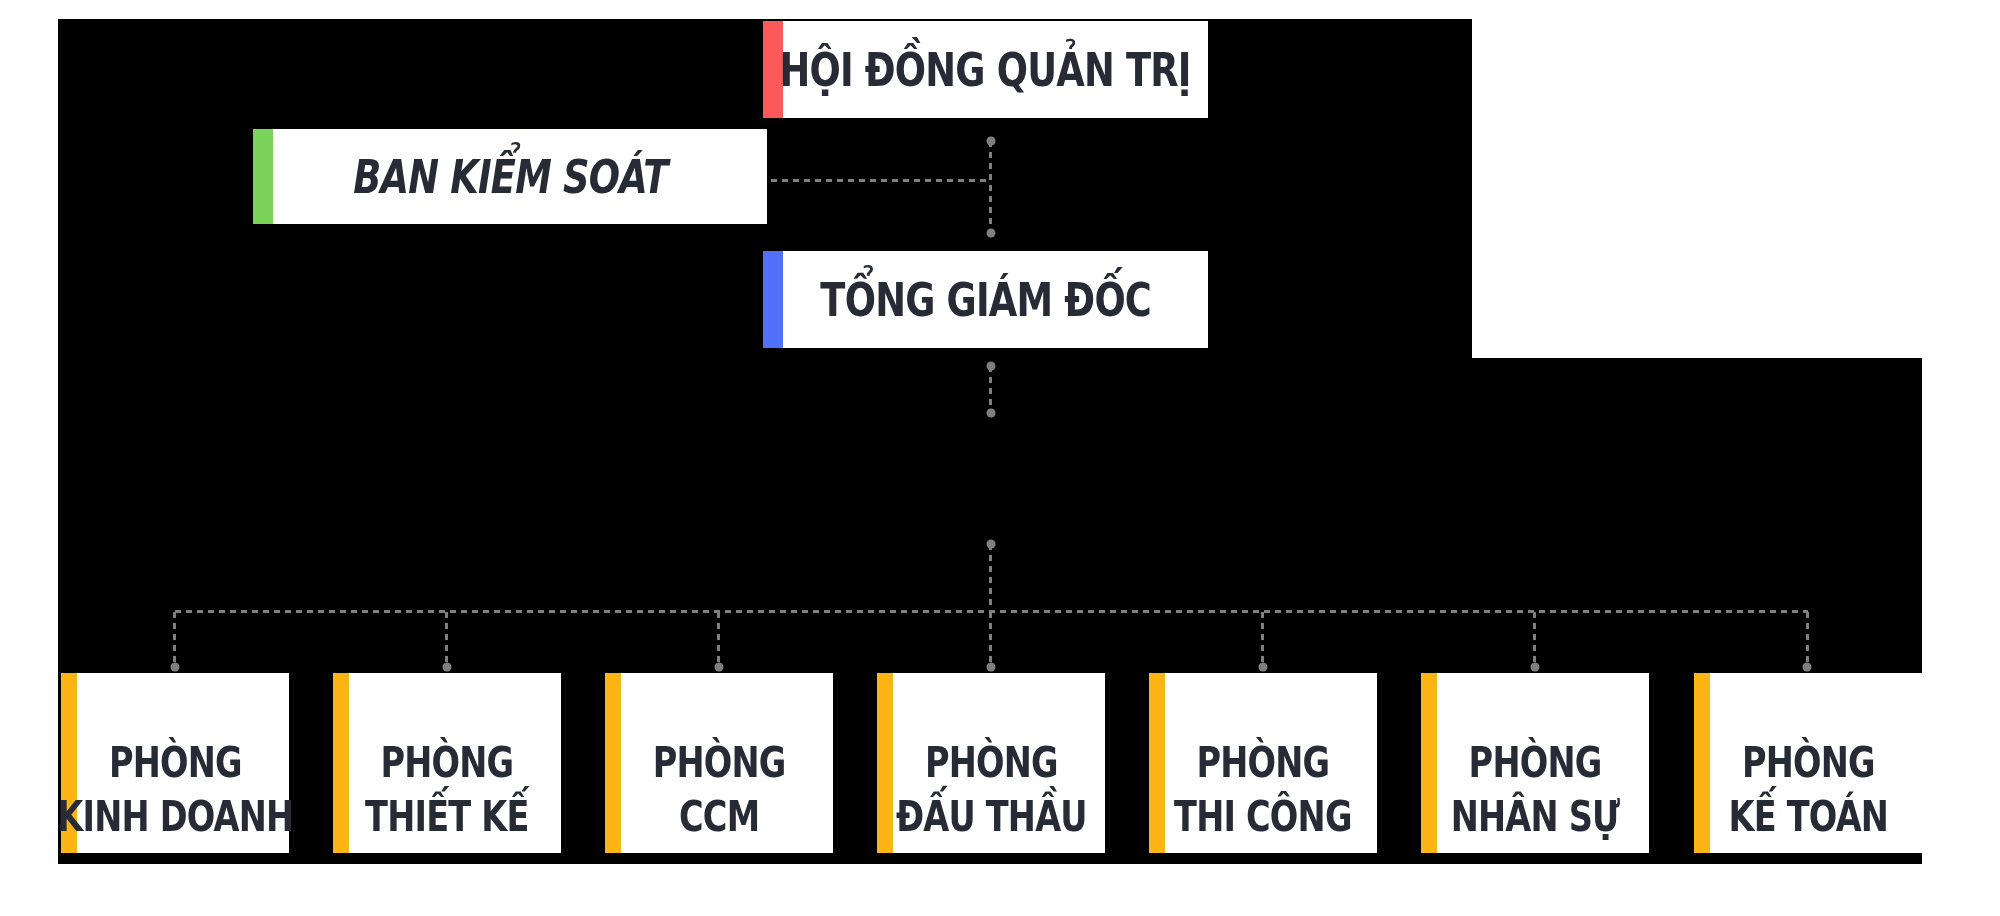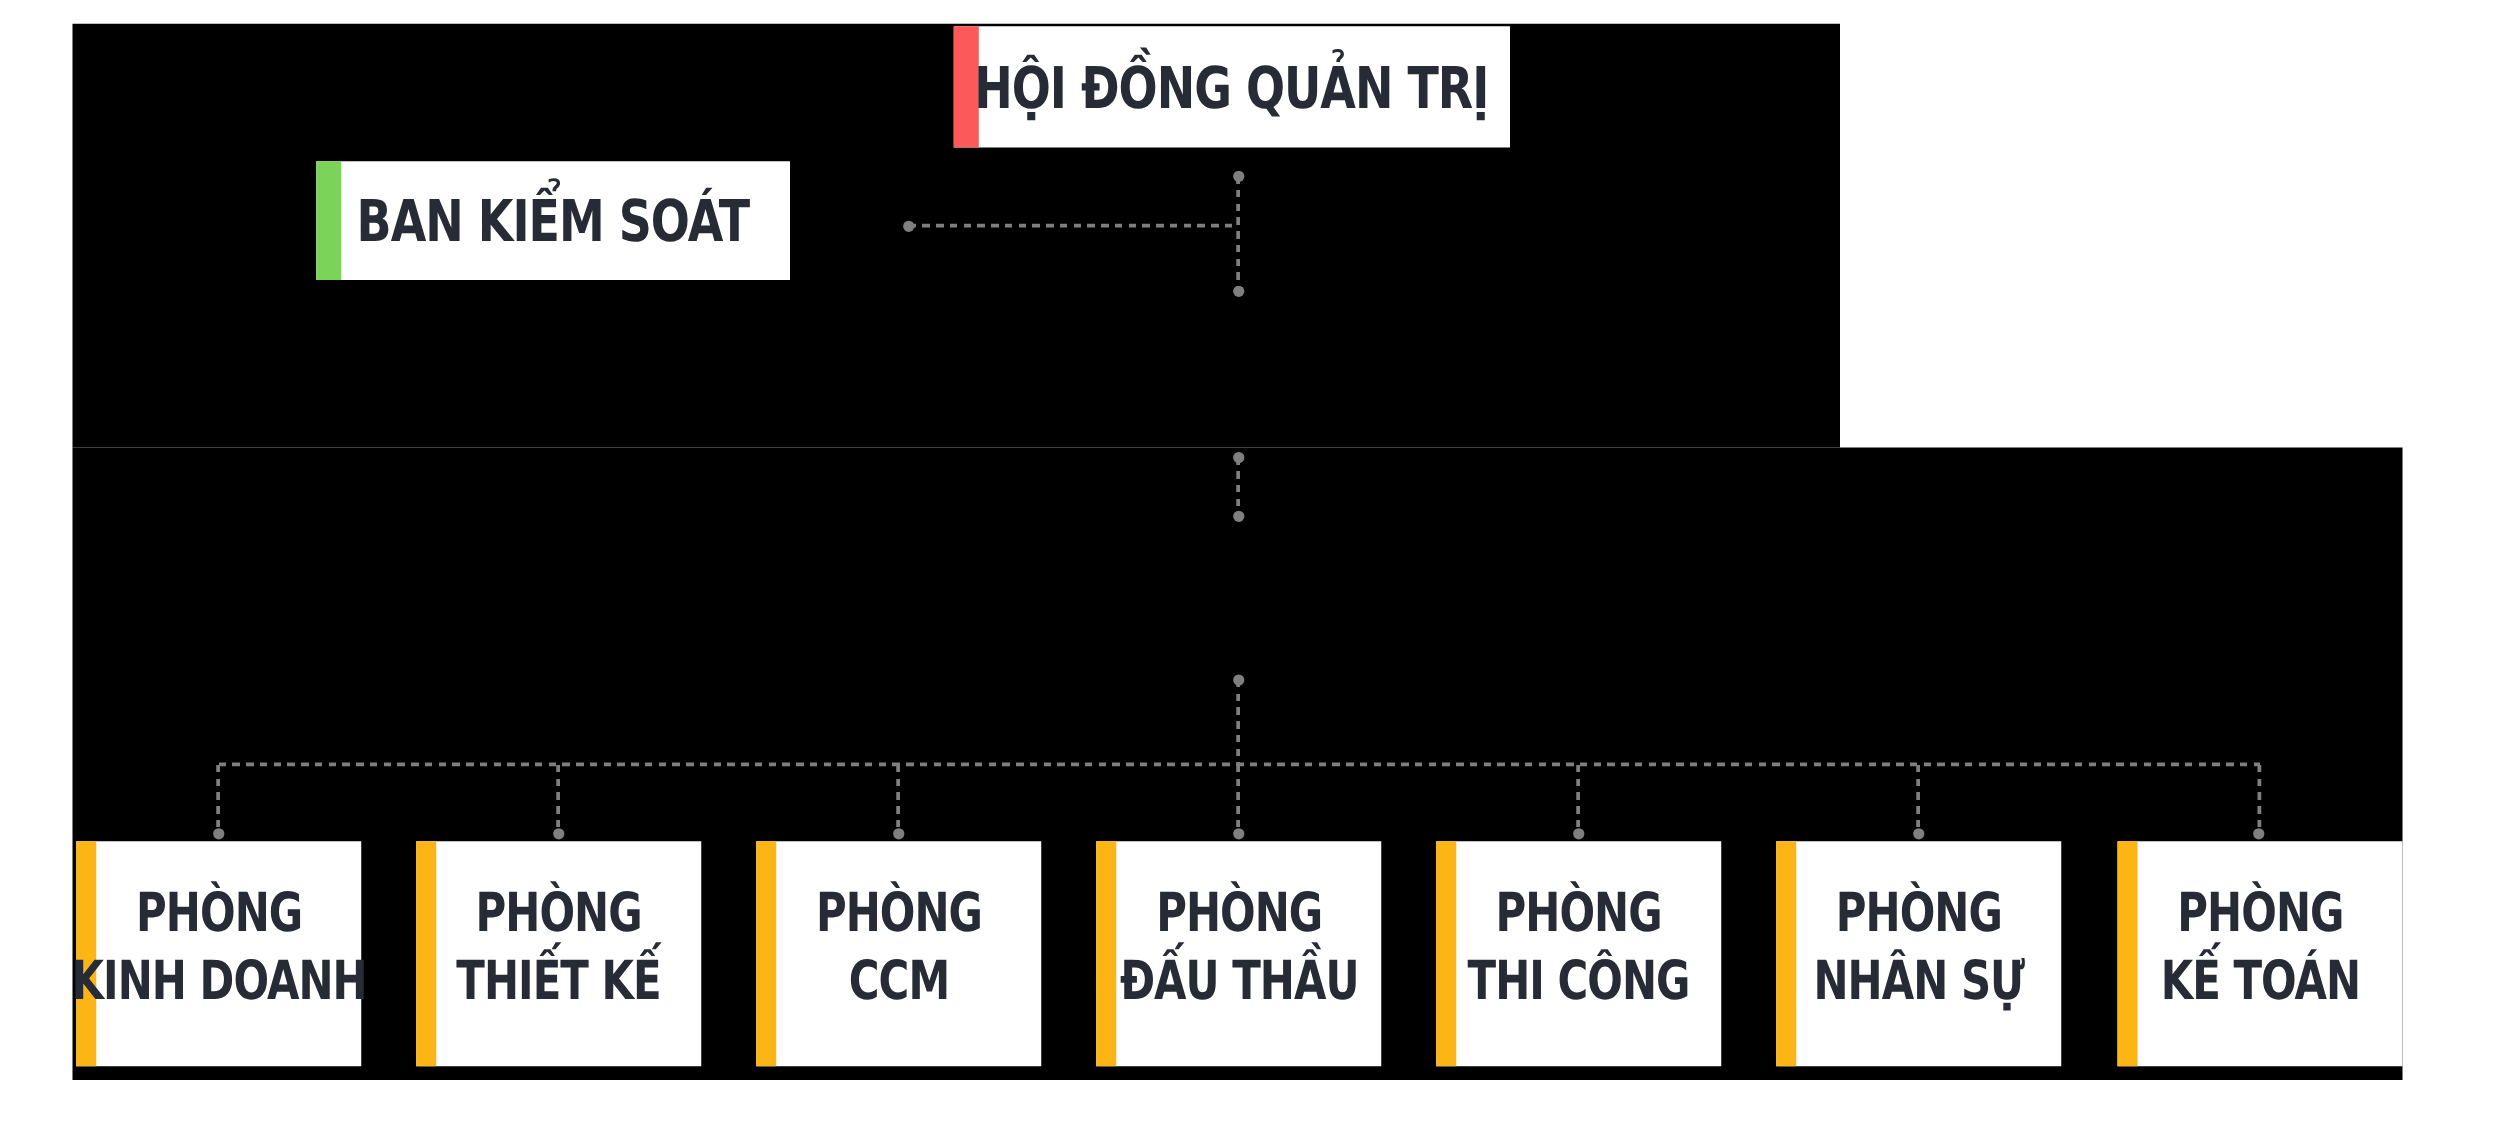--- a/index.html
+++ b/index.html
@@ -34,21 +34,21 @@
     font-weight: bold;
     white-space: nowrap;
     text-align: center;
     display: inline-block;
     transform: scaleX(0.8);
     transform-origin: 50% 50%;
     letter-spacing: -1px;
   }
   .central .lbl { font-size: 46px; }
   .dept .lbl { font-size: 43px; line-height: 1.26; transform: scaleX(0.78); }
-  .dept { padding-bottom: 10px; }
+  .dept { padding-bottom: 10px; align-items: flex-end; }
 
   .hline {
     position: absolute; height: 3px;
     background: repeating-linear-gradient(90deg, #7f7f7f 0 6px, transparent 6px 11px);
   }
   .vline {
     position: absolute; width: 3px;
     background: repeating-linear-gradient(180deg, #7f7f7f 0 6px, transparent 6px 11px);
   }
   .dot {
@@ -91,25 +91,29 @@
   <div class="dot" style="left:991px;  top:667px;"></div>
   <div class="dot" style="left:1263px; top:667px;"></div>
   <div class="dot" style="left:1535px; top:667px;"></div>
   <div class="dot" style="left:1807px; top:667px;"></div>
 
   <div class="node central" style="left:763px; top:21px; width:445px; height:97px;">
     <span class="accent" style="background-color: rgb(252, 90, 90);"></span>
     <span class="lbl">HỘI ĐỒNG QUẢN TRỊ</span>
   </div>
 
-  <div class="node central" style="left:253px; top:129px; width:379px; height:95px;">
+  <div class="node central" style="left:253px; top:129px; width:514px; height:95px;font-style:italic;">
     <span class="accent" style="background-color: rgb(123, 211, 89);"></span>
     <span class="lbl">BAN KIỂM SOÁT</span>
   </div>
 
+  <div class="node central" style="left:763px; top:251px; width:445px; height:97px;">
+    <span class="accent" style="background-color: rgb(82, 113, 250);"></span>
+    <span class="lbl">TỔNG GIÁM ĐỐC</span>
+  </div>
 
 
   <div class="node dept" style="left:61px; top:673px; width:228px; height:170px;">
     <span class="accent" style="background-color: rgb(252, 181, 21);"></span>
     <span class="lbl"><span>PHÒNG</span><br>
     <span>KINH DOANH</span></span>
   </div>
 
   <div class="node dept" style="left:333px; top:673px; width:228px; height:170px;">
     <span class="accent" style="background-color: rgb(252, 181, 21);"></span>

